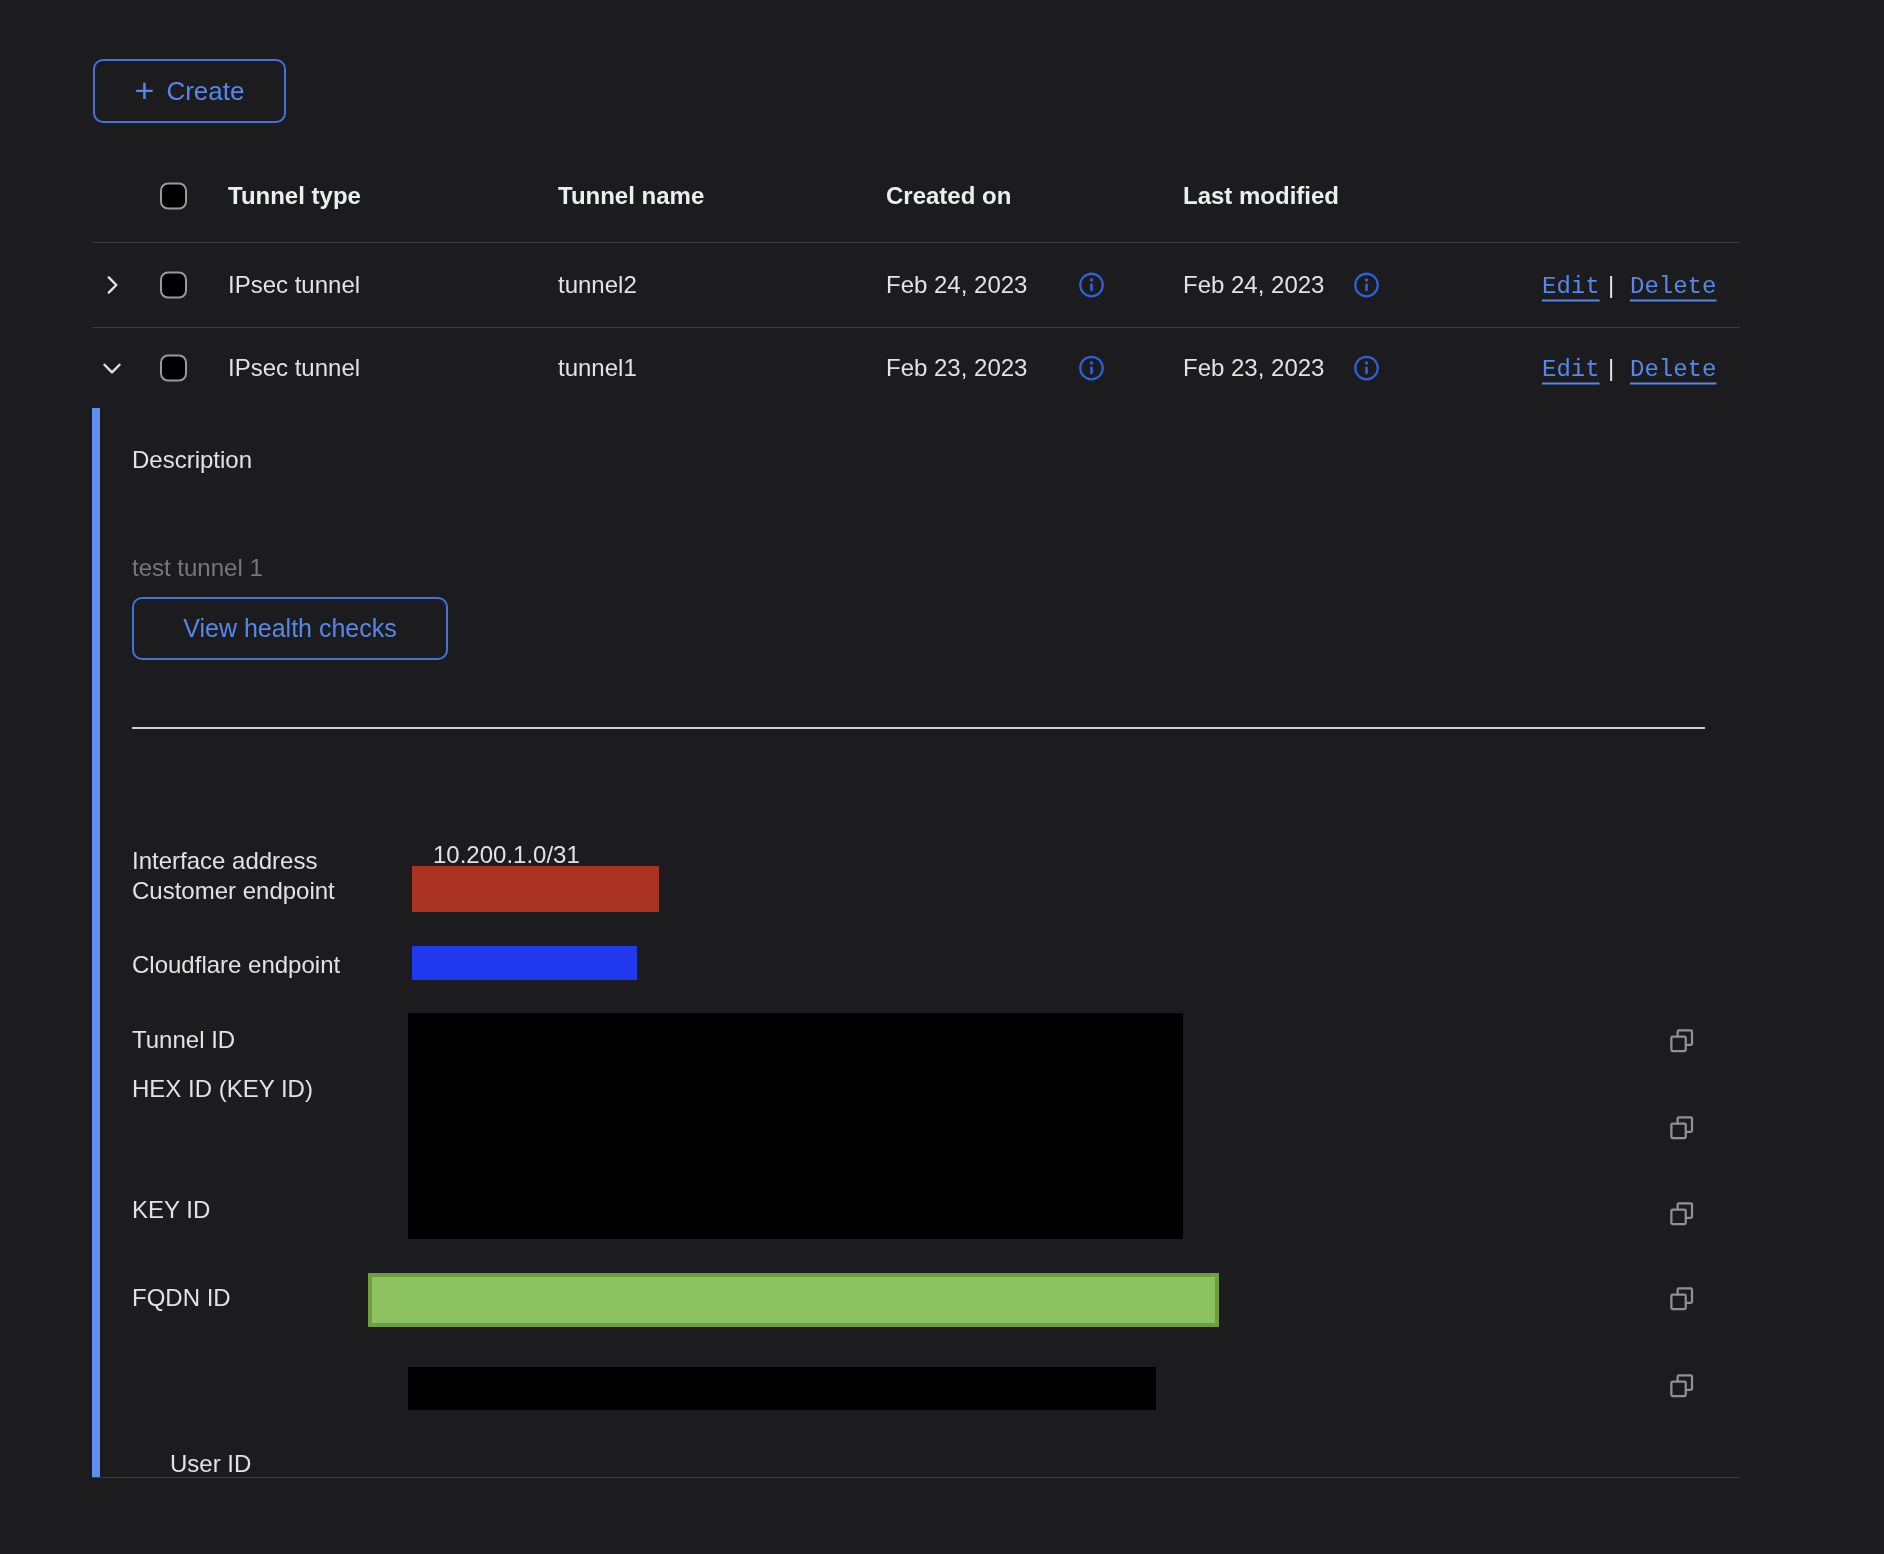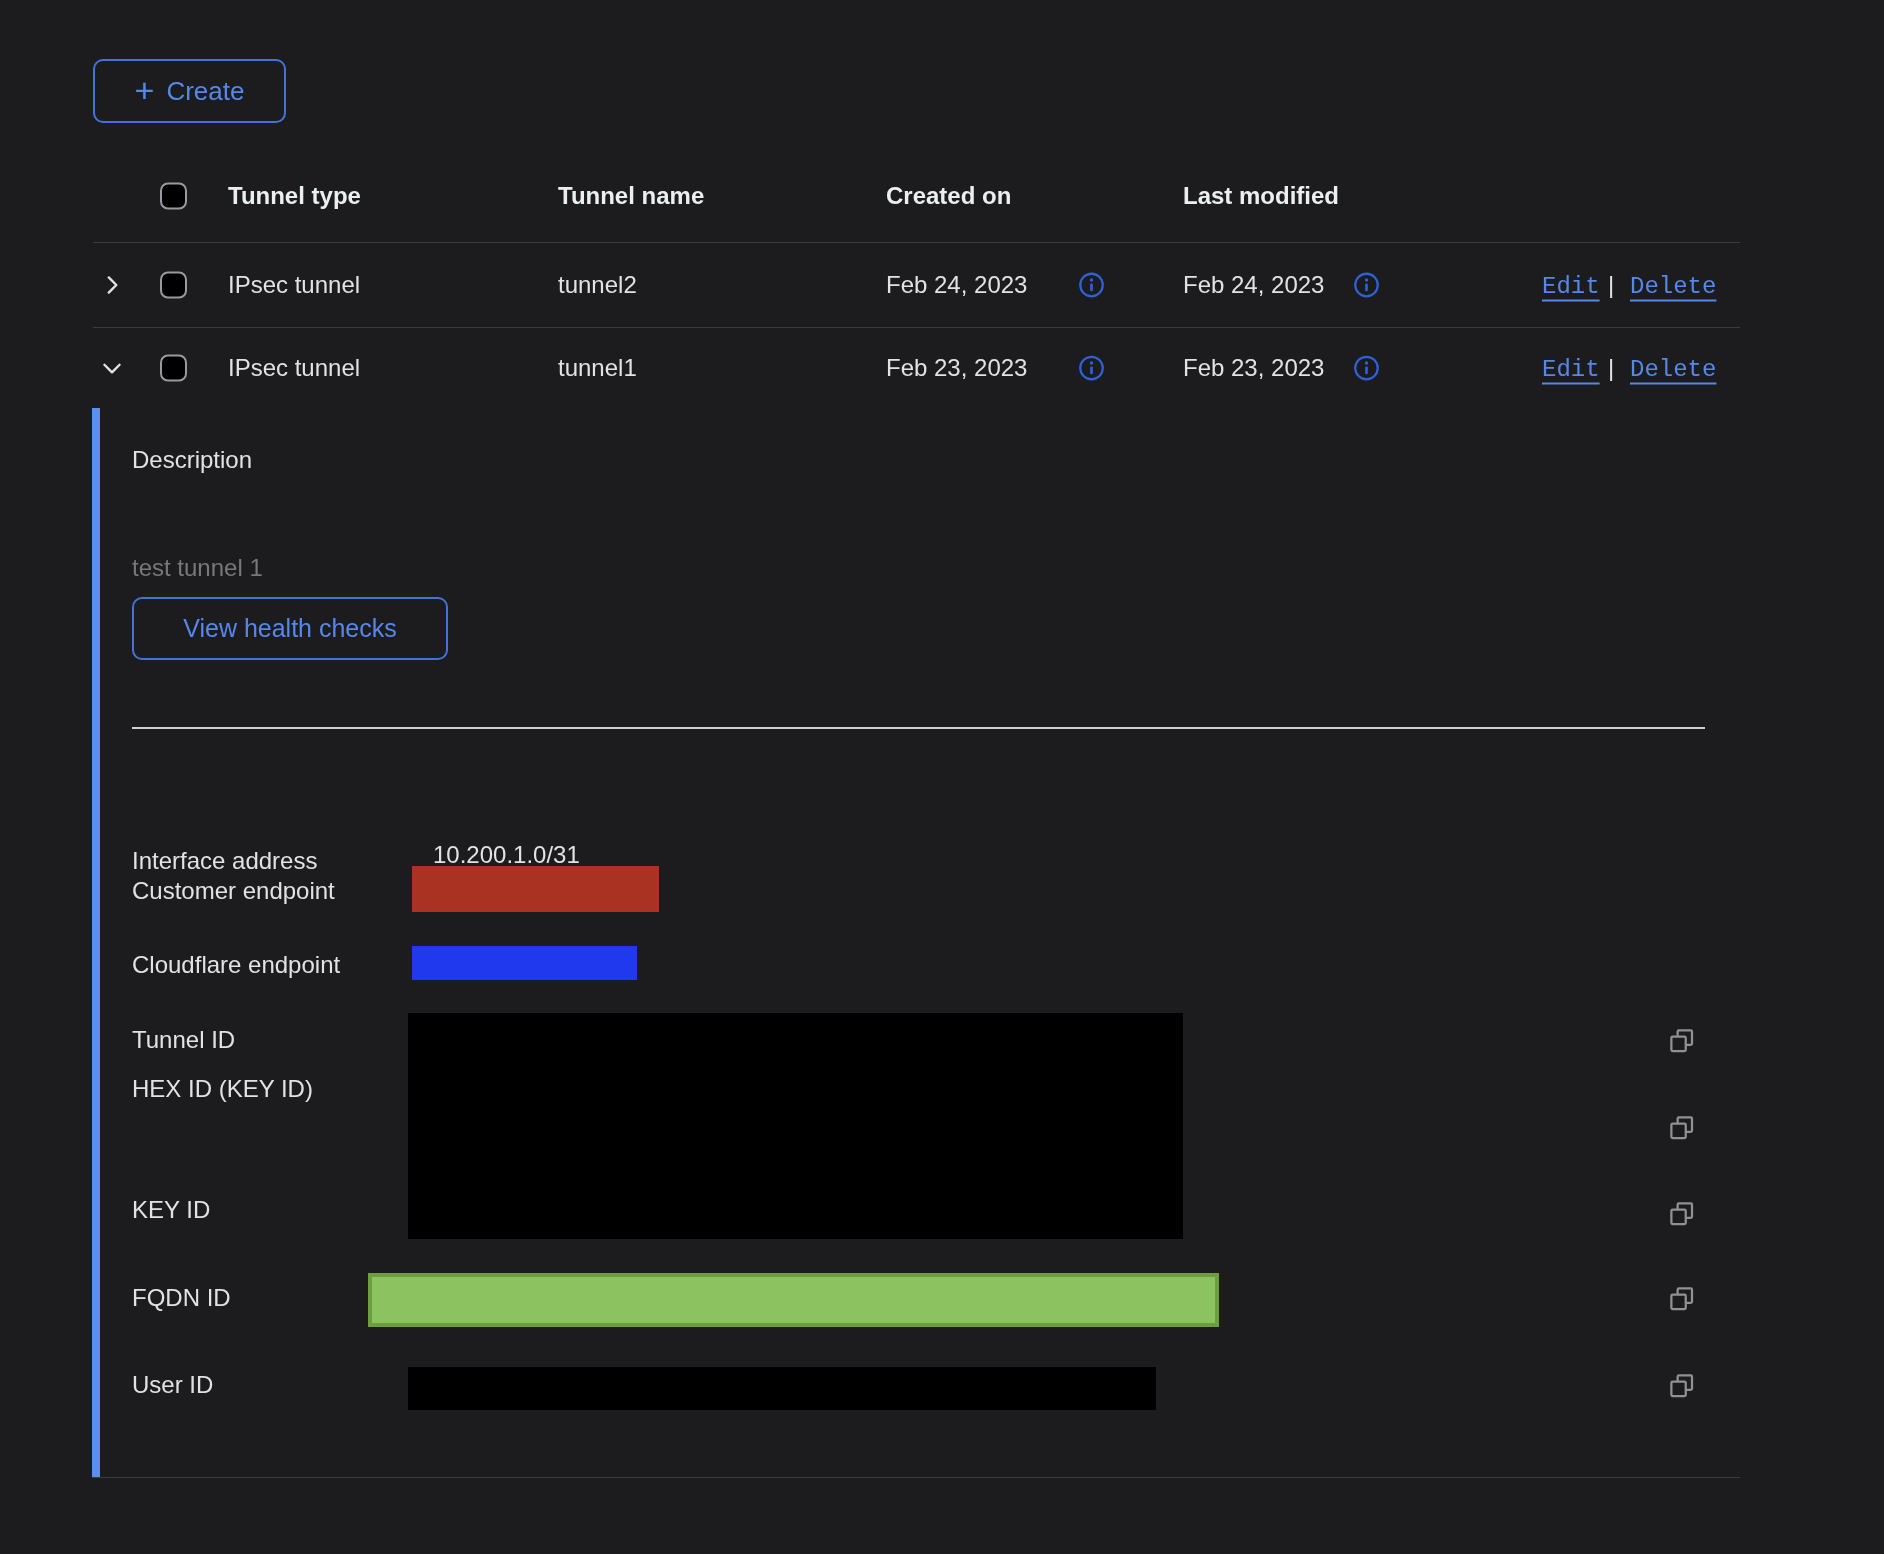--- a/index.html
+++ b/index.html
@@ -182,21 +182,21 @@
   <div class="redact redact-blue"></div>
 
   <div class="redact redact-black-big"></div>
   <div class="p-label" style="top:1026px;">Tunnel ID</div>
   <div class="p-label" style="top:1075px;text-align:right;">HEX ID (KEY ID)</div>
   <div class="p-label" style="top:1196px;">KEY ID</div>
 
   <div class="p-label" style="top:1284px;">FQDN ID</div>
   <div class="redact redact-green"></div>
 
-  <div class="p-label" style="top:1371px;">User ID</div>
+  <div class="p-label" style="top:1450px;margin-left:38px;">User ID</div>
   <div class="redact redact-black-user"></div>
 
   <button class="copybtn" style="top:1026px;">
     <svg class="copy-svg" width="30" height="30" viewBox="0 0 24 24">
         <rect x="8.5" y="3.5" width="11.5" height="11.5" rx="1"></rect>
         <rect class="front" x="3.5" y="8.5" width="11.5" height="11.5" rx="1"></rect>
       </svg>
   </button>
   <button class="copybtn" style="top:1113px;">
     <svg class="copy-svg" width="30" height="30" viewBox="0 0 24 24">

